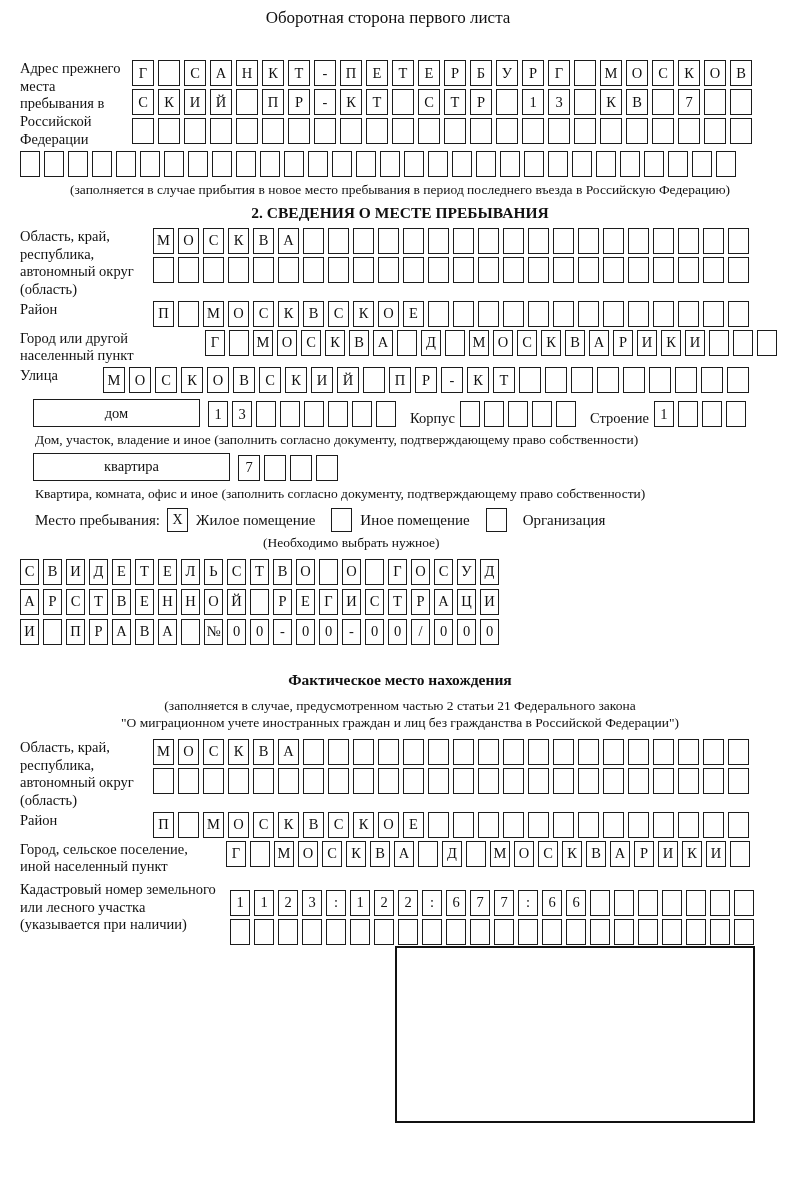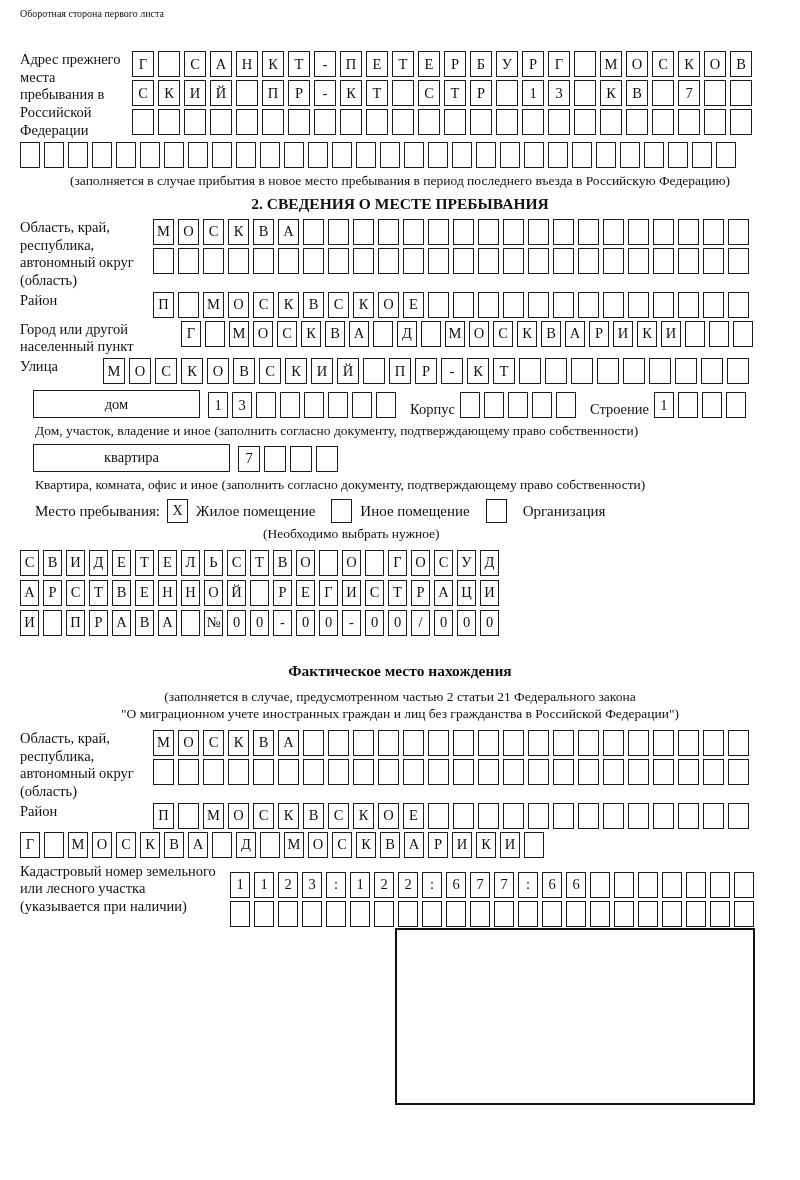--- a/index.html
+++ b/index.html
@@ -1,19 +1,19 @@
 <!DOCTYPE html>
 <html><head>
 <meta charset="utf-8">
 <style>
   html,body{margin:0;padding:0;background:#fff;}
   .page{position:relative;width:800px;height:1180px;box-sizing:border-box;
         padding:8px 20px 0 20px;overflow:hidden;background:#fff;color:#111;
         font-family:"Liberation Serif","DejaVu Serif",serif;}
-  .top-note{text-align:left;font-size:10px;padding-right:24px;}
+  .top-note{text-align:center;font-size:17px;padding-right:24px;}
   .field{display:flex;align-items:flex-start;}
   .lbl{font-size:14.5px;line-height:1.22;flex-shrink:0;padding-right:6px;box-sizing:border-box;}
   .lw112{width:112px}.lw133{width:133px}.lw161{width:161px}.lw83{width:83px}
   .lw255{width:255px}.lw206{width:206px}.lw210{width:210px}
   .gridcol{display:flex;flex-direction:column;gap:3px;}
   .cells{display:flex;gap:4px;}
   .cell{box-sizing:border-box;flex-shrink:0;height:26px;border:1.5px solid #1c1c1c;
         display:flex;align-items:center;justify-content:center;font-size:14.5px;background:#fff;}
   .w22 .cell{width:22px}.w21 .cell{width:21px}.w20 .cell{width:20px}.w19 .cell{width:19px}
   .note{font-size:13.5px;line-height:1.3;}
@@ -237,21 +237,21 @@
         <span class="cell"></span>
         <span class="cell"></span>
         <span class="cell"></span>
         <span class="cell"></span>
         <span class="cell"></span>
         <span class="cell"></span>
         <span class="cell"></span>
       </div>
   </div>
 
-  <div class="field" style="margin-top:3px;">
+  <div class="field" style="margin-top:3px;gap:24px;">
     <div class="lbl lw161">Город или другой населенный пункт</div>
     <div class="cells w20">
         <span class="cell">Г</span>
         <span class="cell"></span>
         <span class="cell">М</span>
         <span class="cell">О</span>
         <span class="cell">С</span>
         <span class="cell">К</span>
         <span class="cell">В</span>
         <span class="cell">А</span>
@@ -517,20 +517,21 @@
         <span class="cell"></span>
         <span class="cell"></span>
         <span class="cell"></span>
         <span class="cell"></span>
         <span class="cell"></span>
         <span class="cell"></span>
       </div>
   </div>
 
   <div class="field" style="margin-top:3px;">
+    <div class="lbl lw206">Город, сельское поселение, иной населенный пункт</div>
     <div class="cells w20">
         <span class="cell">Г</span>
         <span class="cell"></span>
         <span class="cell">М</span>
         <span class="cell">О</span>
         <span class="cell">С</span>
         <span class="cell">К</span>
         <span class="cell">В</span>
         <span class="cell">А</span>
         <span class="cell"></span>

